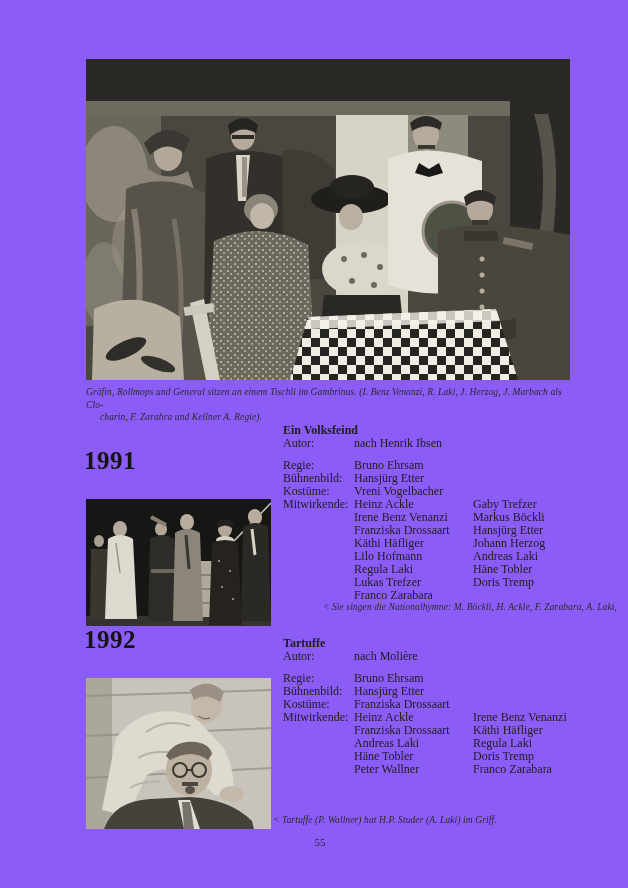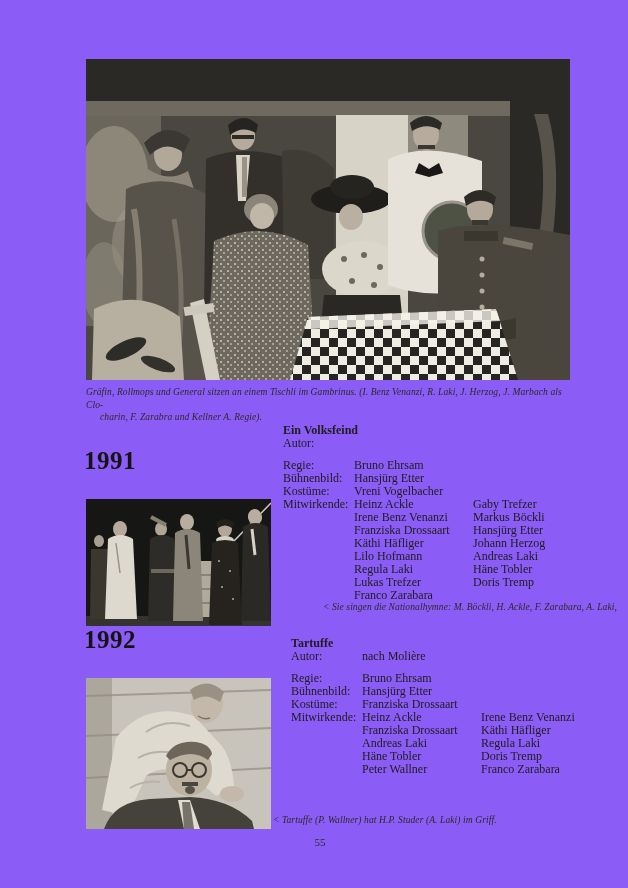--- a/index.html
+++ b/index.html
@@ -133,20 +133,21 @@
     <div>Gräfin, Rollmops und General sitzen an einem Tischli im Gambrinus. (I. Benz Venanzi, R. Laki, J. Herzog, J. Marbach als Clo-</div>
     <div class="indent">charin, F. Zarabra und Kellner A. Regie).</div>
   </div>
 
   <div class="year" style="left:84px;top:418px;margin-top:29px;">1991</div>
 
   <div class="prodblock" style="left:283px;top:424px;">
     <div class="prow ptitle">Ein Volksfeind</div>
     <div class="prow">
       <span class="lbl">Autor:</span>
+      <span class="c2">nach Henrik Ibsen</span>
     </div>
     <div class="gapline"></div>
     <div class="prow">
       <span class="lbl">Regie:</span>
       <span class="c2">Bruno Ehrsam</span>
     </div>
     <div class="prow">
       <span class="lbl">Bühnenbild:</span>
       <span class="c2">Hansjürg Etter</span>
     </div>
@@ -235,21 +236,21 @@
       <path d="M166,30 l3,26" stroke="#d8d3c7" stroke-width="3"></path>
     </svg>
   </div>
 
   <div class="cap" style="left:283px;top:601px;width:334px;text-align:right;">
     <div>&lt; Sie singen die Nationalhymne:  M. Böckli, H. Ackle, F. Zarabara,  A. Laki,</div>
   </div>
 
   <div class="year" style="left:84px;top:626px;">1992</div>
 
-  <div class="prodblock" style="left:283px;top:637px;margin-left:8px;">
+  <div class="prodblock" style="left:283px;top:637px;">
     <div class="prow ptitle">Tartuffe</div>
     <div class="prow">
       <span class="lbl">Autor:</span>
       <span class="c2">nach Molière</span>
     </div>
     <div class="gapline"></div>
     <div class="prow">
       <span class="lbl">Regie:</span>
       <span class="c2">Bruno Ehrsam</span>
     </div>

